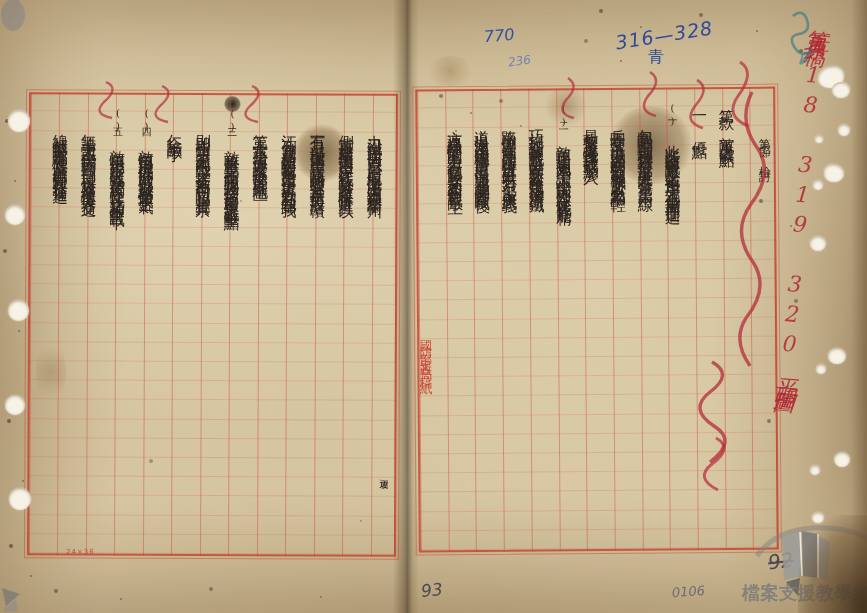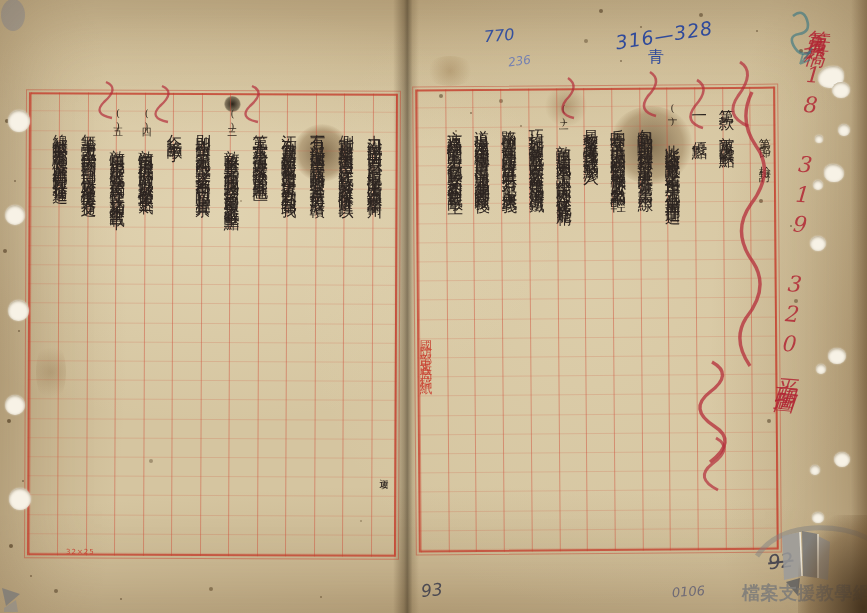--- a/index.html
+++ b/index.html
@@ -127,21 +127,21 @@
         <div class="col" style="left: 220.6px;"><span>第五十八軍贛省保安縱隊等部於宜崇地區</span></div>
         <div class="col markercol" style="left: 192px;"><span class="mk">(三)</span><span>敵攻擊重點常指向我兵團接合部如贛東之戰敵重點</span></div>
         <div class="col" style="left: 163.4px;"><span>則即指向第三第九兩戰區之接合部不旬日臨川宜黃崇</span></div>
         <div class="col" style="left: 134.8px;"><span>仁全陷敵手</span></div>
         <div class="col markercol" style="left: 106.2px;"><span class="mk">(四)</span><span>敵慣用飛機低空助戰以振威勢懾我士氣</span></div>
         <div class="col markercol" style="left: 77.6px;"><span class="mk">(五)</span><span>敵慣用錐形突破戰法富於獨立作戰之精神本會戰中</span></div>
         <div class="col" style="left: 49px;"><span>無論主力或小部隊均對一個目標之攻擊縱使後方交通</span></div>
         <div class="col" style="left: 20.4px;"><span>線被截斷亦毫不恐懼及顧慮仍向其任務邁進</span></div>
       </div>
   </div>
-  <div class="grid-label">32×25</div>
+  <div class="grid-label">24×36</div>
   <div class="insertion">迴攻</div>
 
   <div class="page page-right">
     <div class="grid"></div>
     <div class="header-col">第七節　檢討</div>
     <div id="right-cols">
         <div class="col title" style="left: 300px;"><span>第二款　敵軍之優缺點</span></div>
         <div class="col sub" style="left: 272.8px;"><span>一　優點</span></div>
         <div class="col markercol" style="left: 245.6px;"><span class="mk">(一)</span><span>此次浙贛會戰敵軍之戰術運用方式上側重局部迂迴</span></div>
         <div class="col" style="left: 218.4px;"><span>包圍戰鬬上則持穩紮穩打部署上更區分第一第二兩線</span></div>

